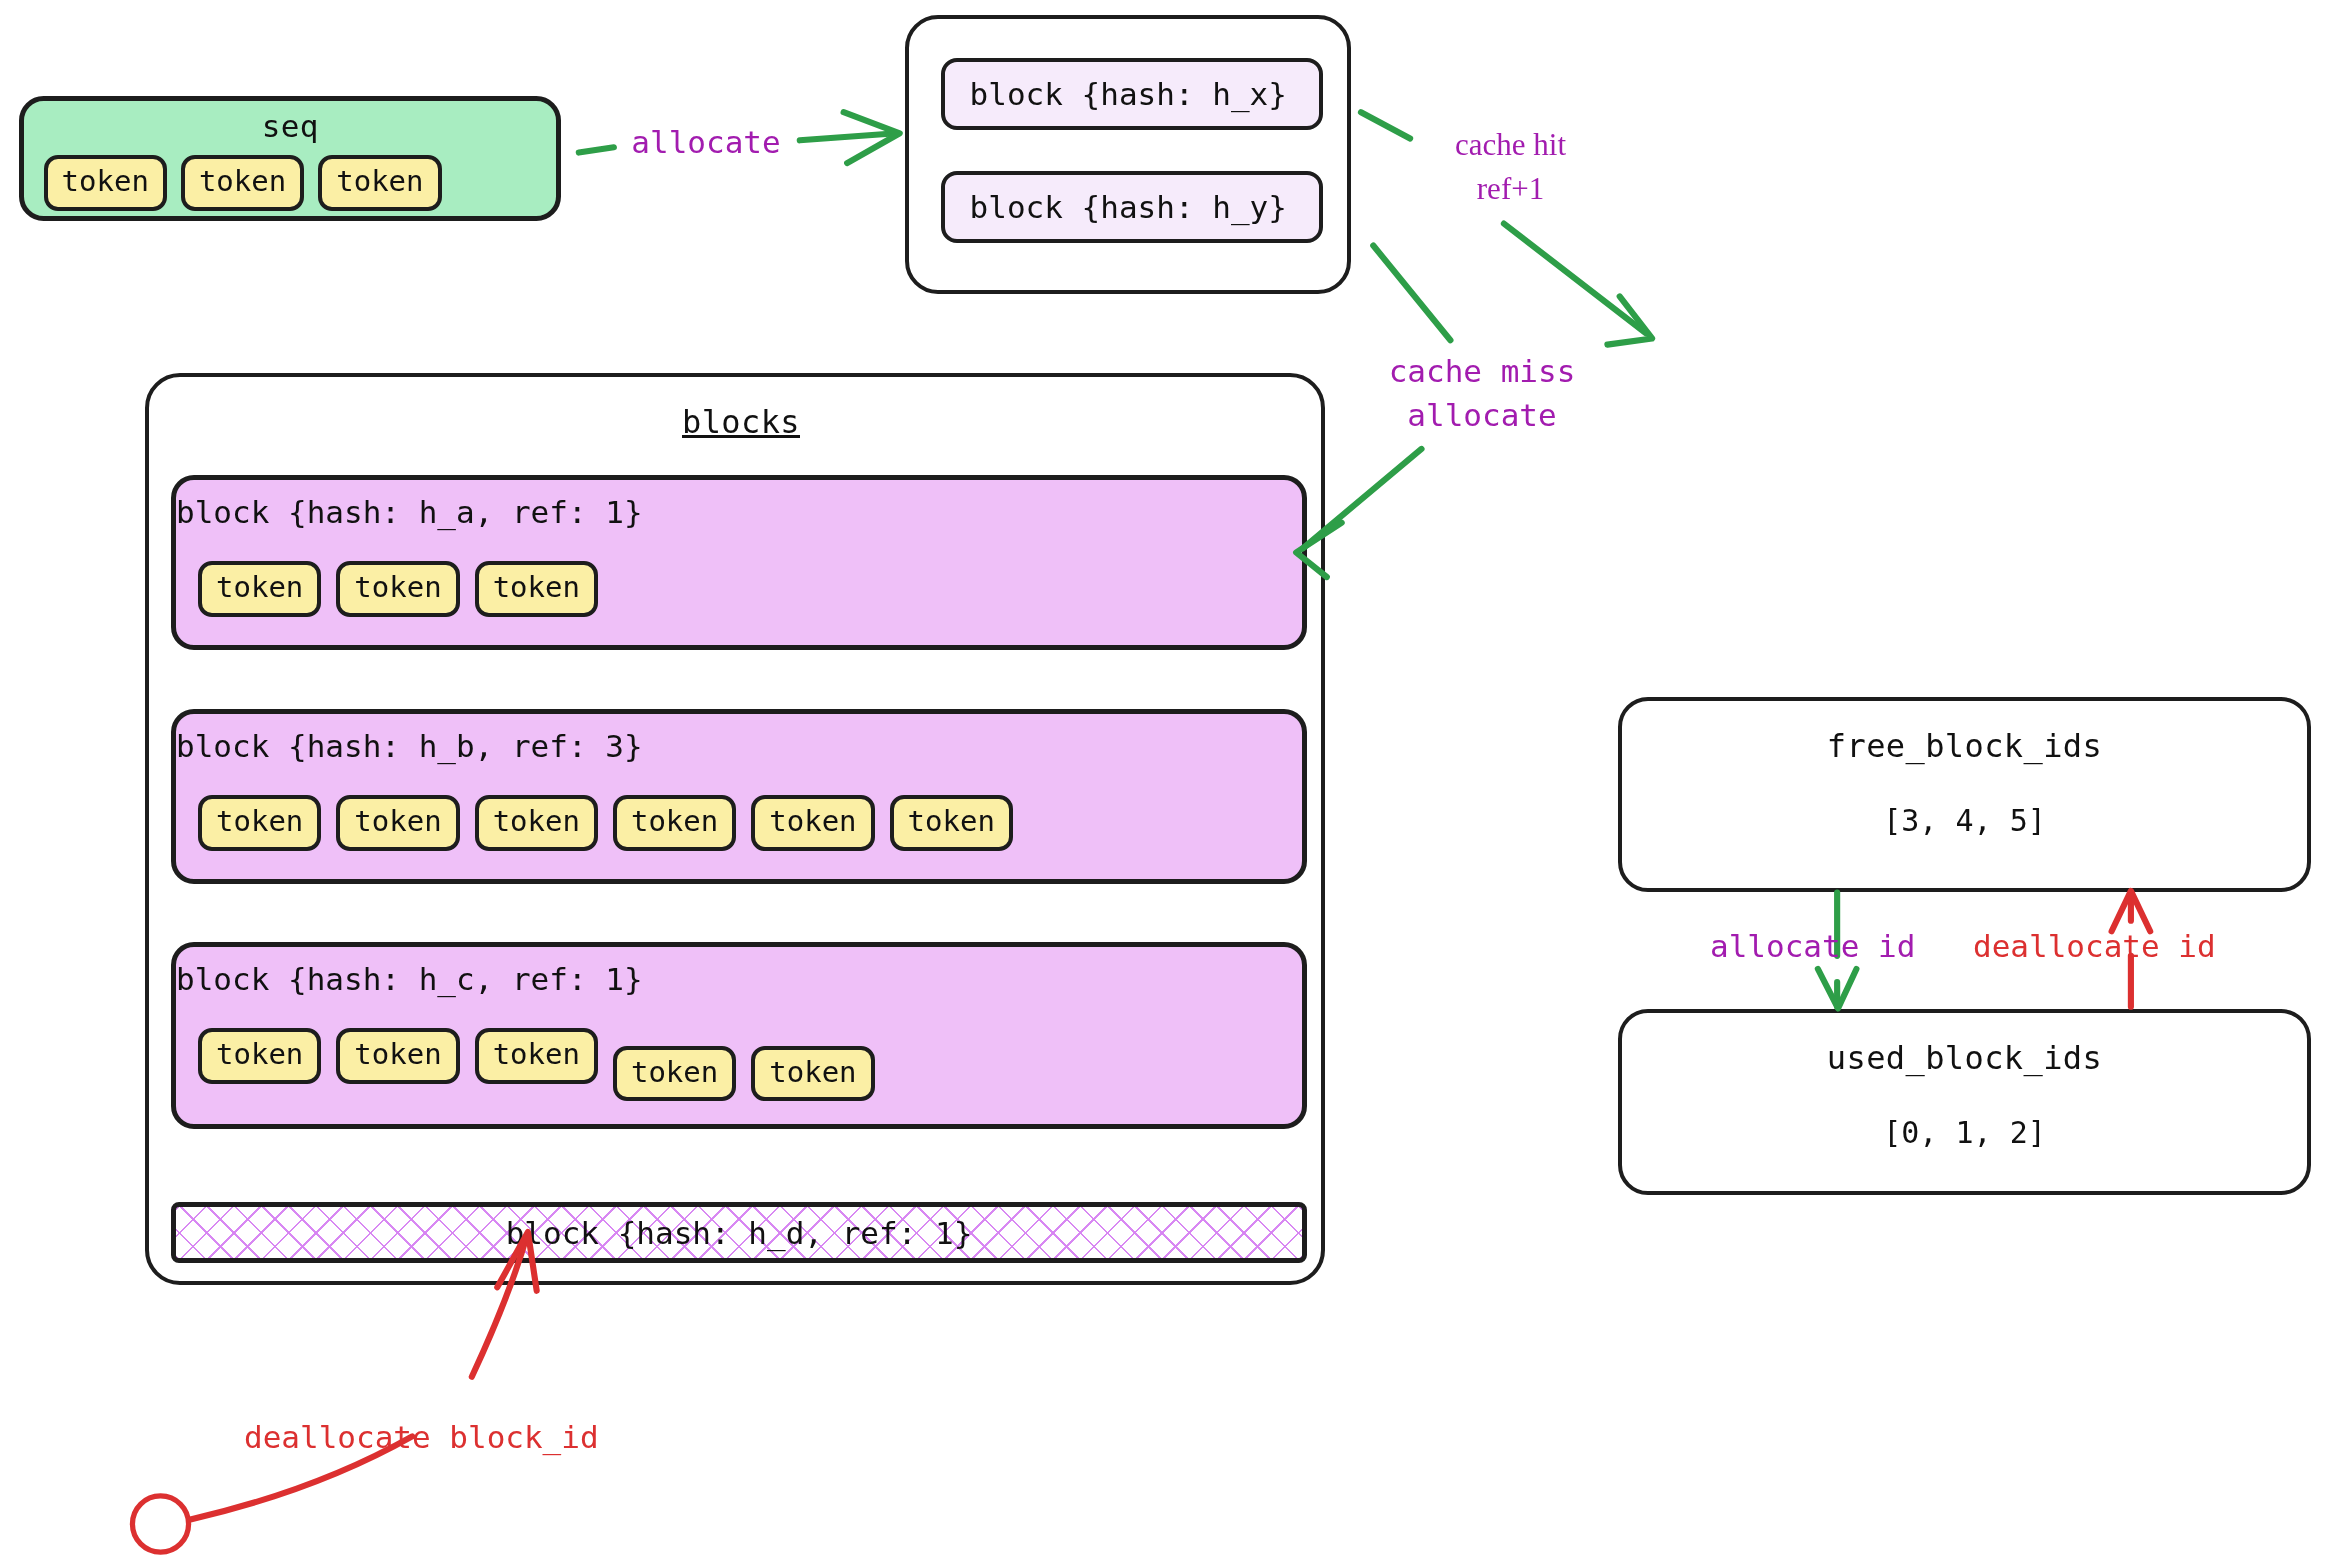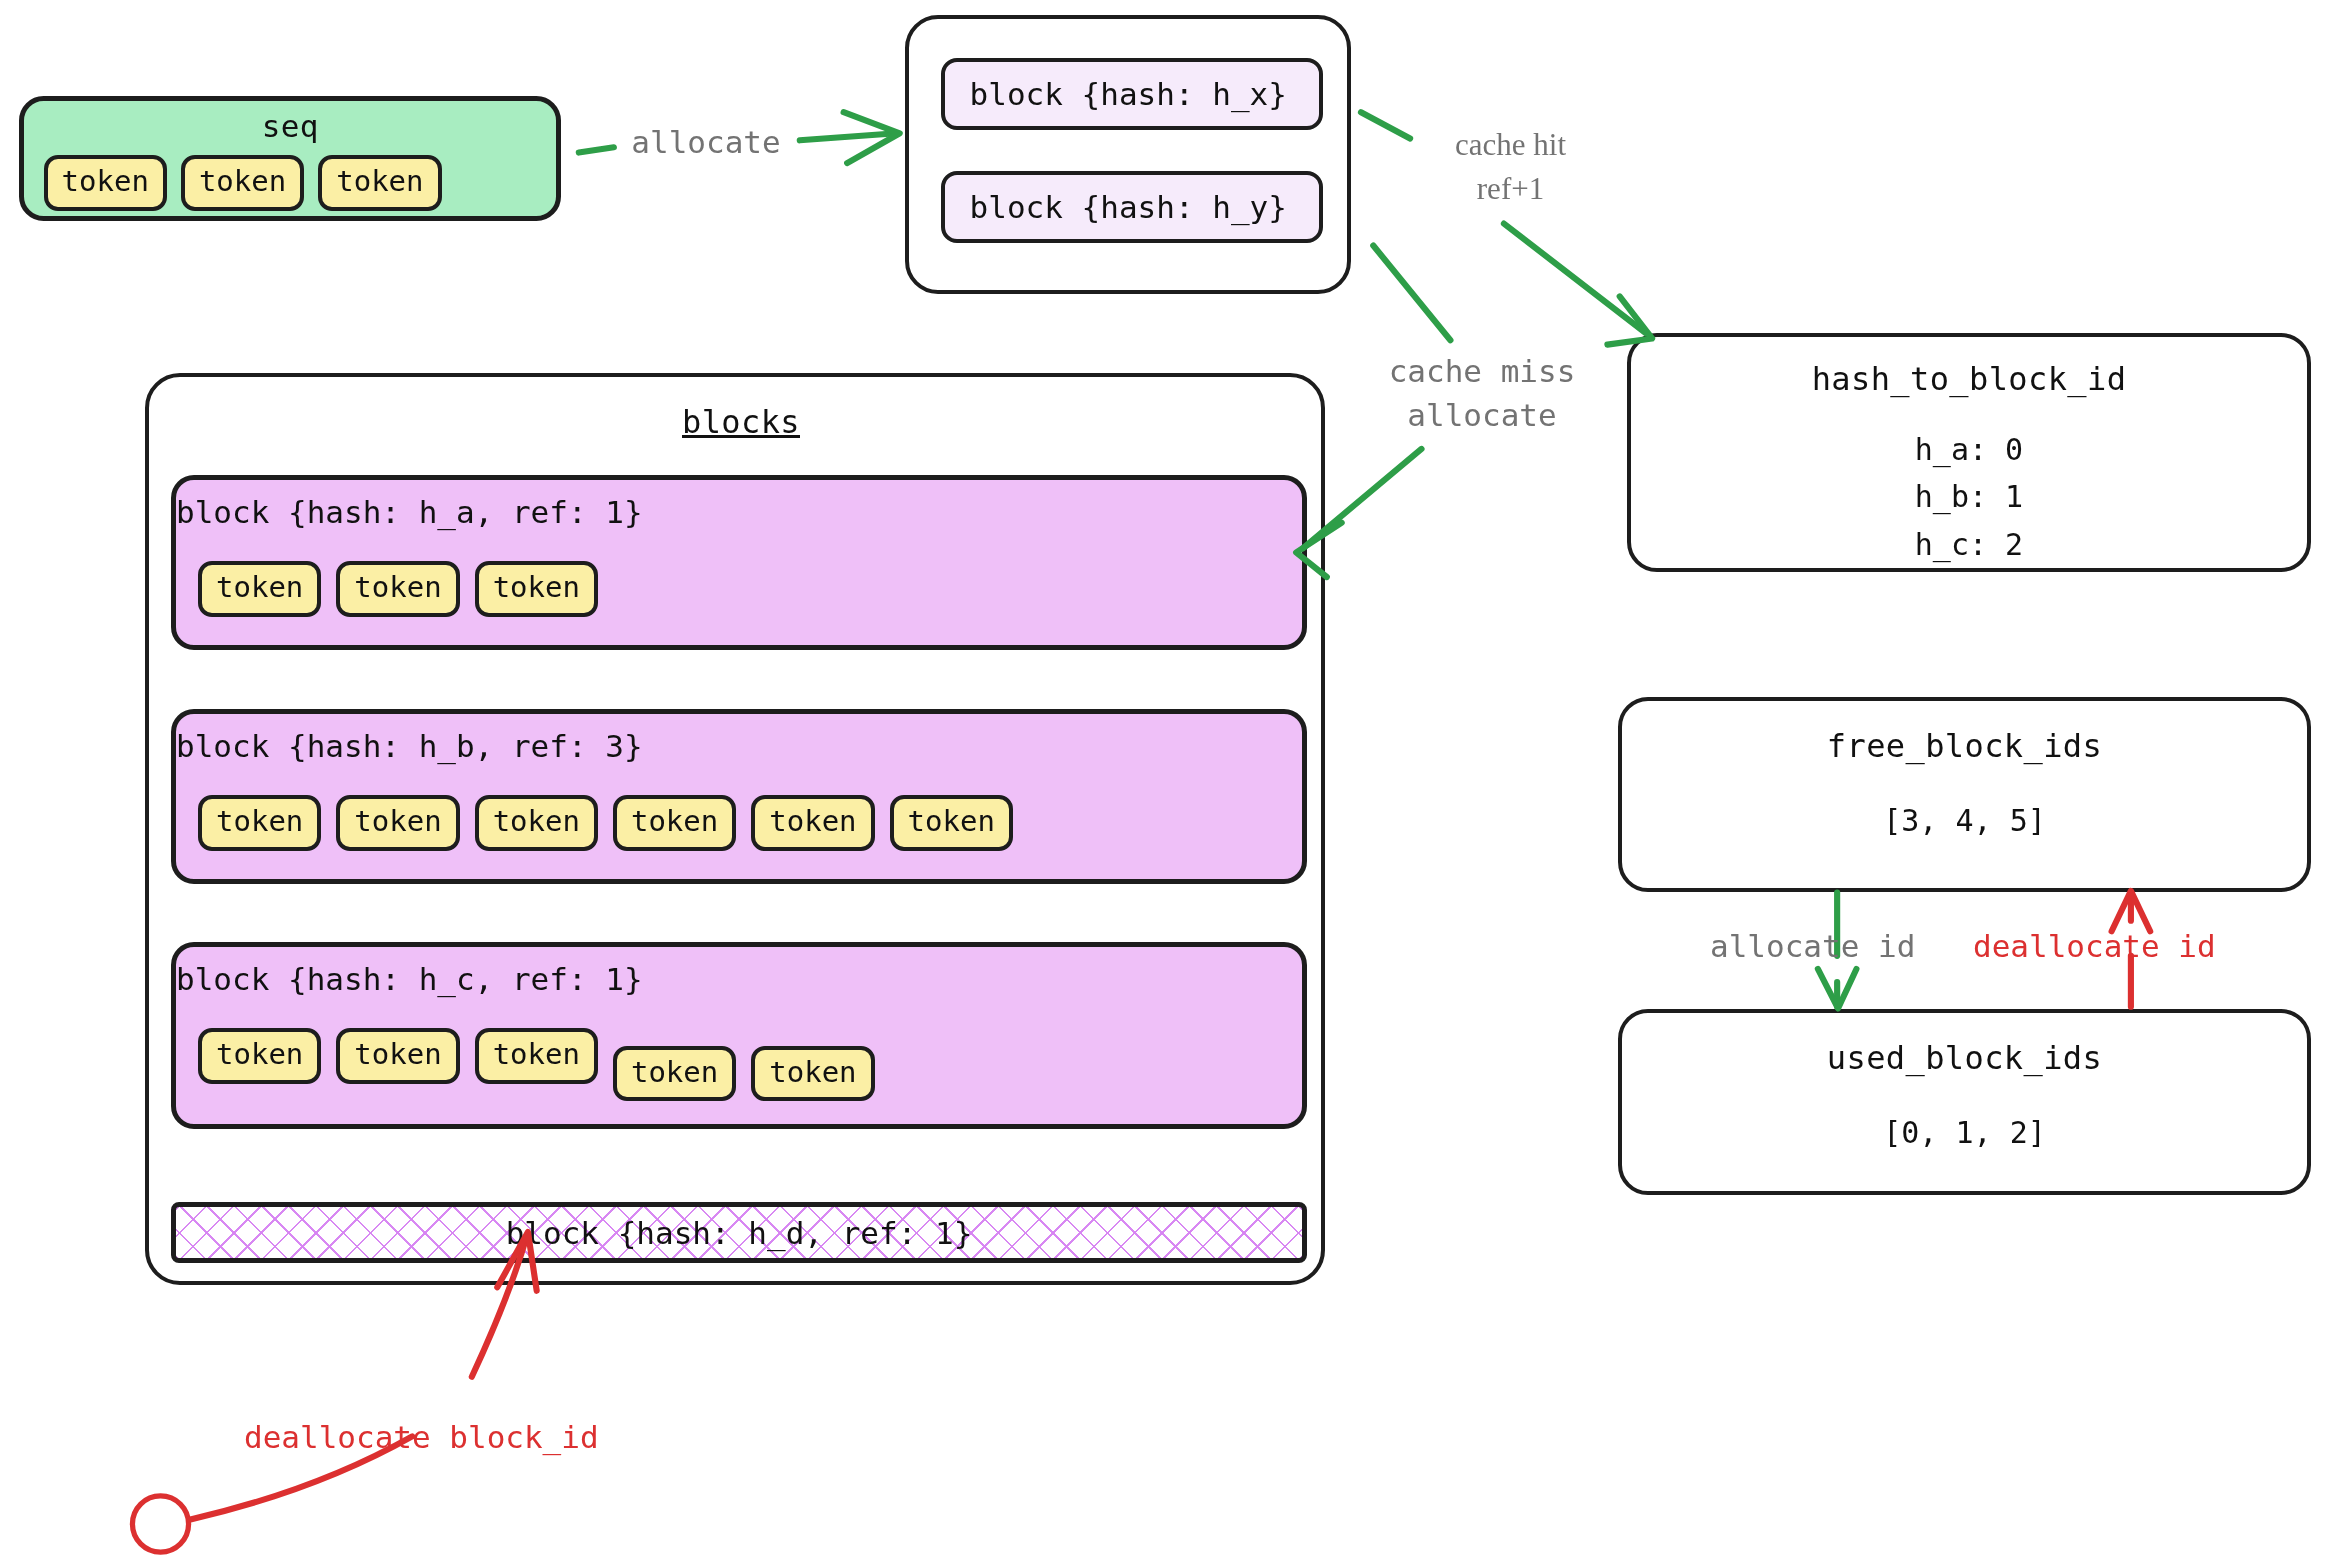--- a/index.html
+++ b/index.html
@@ -167,21 +167,21 @@
     width: 2330px; height: 1560px;
     pointer-events: none;
   }
   .edge-label {
     position: absolute;
     font-size: 31px;
     white-space: pre;
     line-height: 1.42;
     text-align: center;
   }
-  .green-label { color: #737373; }
+  .green-label { color: #a21caf; }
   .red-label   { color: #DC3030; }
 
   #label-allocate     { left: 614px;  top: 120px;  width: 184px; }
   #label-cache-hit    { left: 1401px; top: 123px;  width: 219px; font-family: Liberation Serif, serif; }
   #label-cache-miss   { left: 1368px; top: 349px;  width: 228px; }
   #label-allocate-id  { left: 1710px; top: 924px; width: 228px; text-align: left; }
   #label-dealloc-id   { left: 1973px; top: 924px; width: 263px; text-align: left; }
   #label-dealloc-blk  { left: 244px;  top: 1415px; width: 386px; text-align: left; }
 </style>
 </head>
@@ -236,26 +236,20 @@
           <div class="token">token</div>
           <div class="token">token</div>
         </div>
     </div>
 
     <div class="mem-block" id="mem-block-3">
       <div class="mb-title">block {hash: h_d, ref: 1}</div>
     </div>
   </div>
 
-  <div class="box" id="hash-map-box">
-    <div class="box-title">hash_to_block_id</div>
-    <div class="box-lines">h_a: 0
-h_b: 1
-h_c: 2</div>
-  </div>
 
   <div class="box" id="free-ids-box">
     <div class="box-title">free_block_ids</div>
     <div class="box-lines">[3, 4, 5]</div>
   </div>
 
   <div class="box" id="used-ids-box">
     <div class="box-title">used_block_ids</div>
     <div class="box-lines">[0, 1, 2]</div>
   </div>

